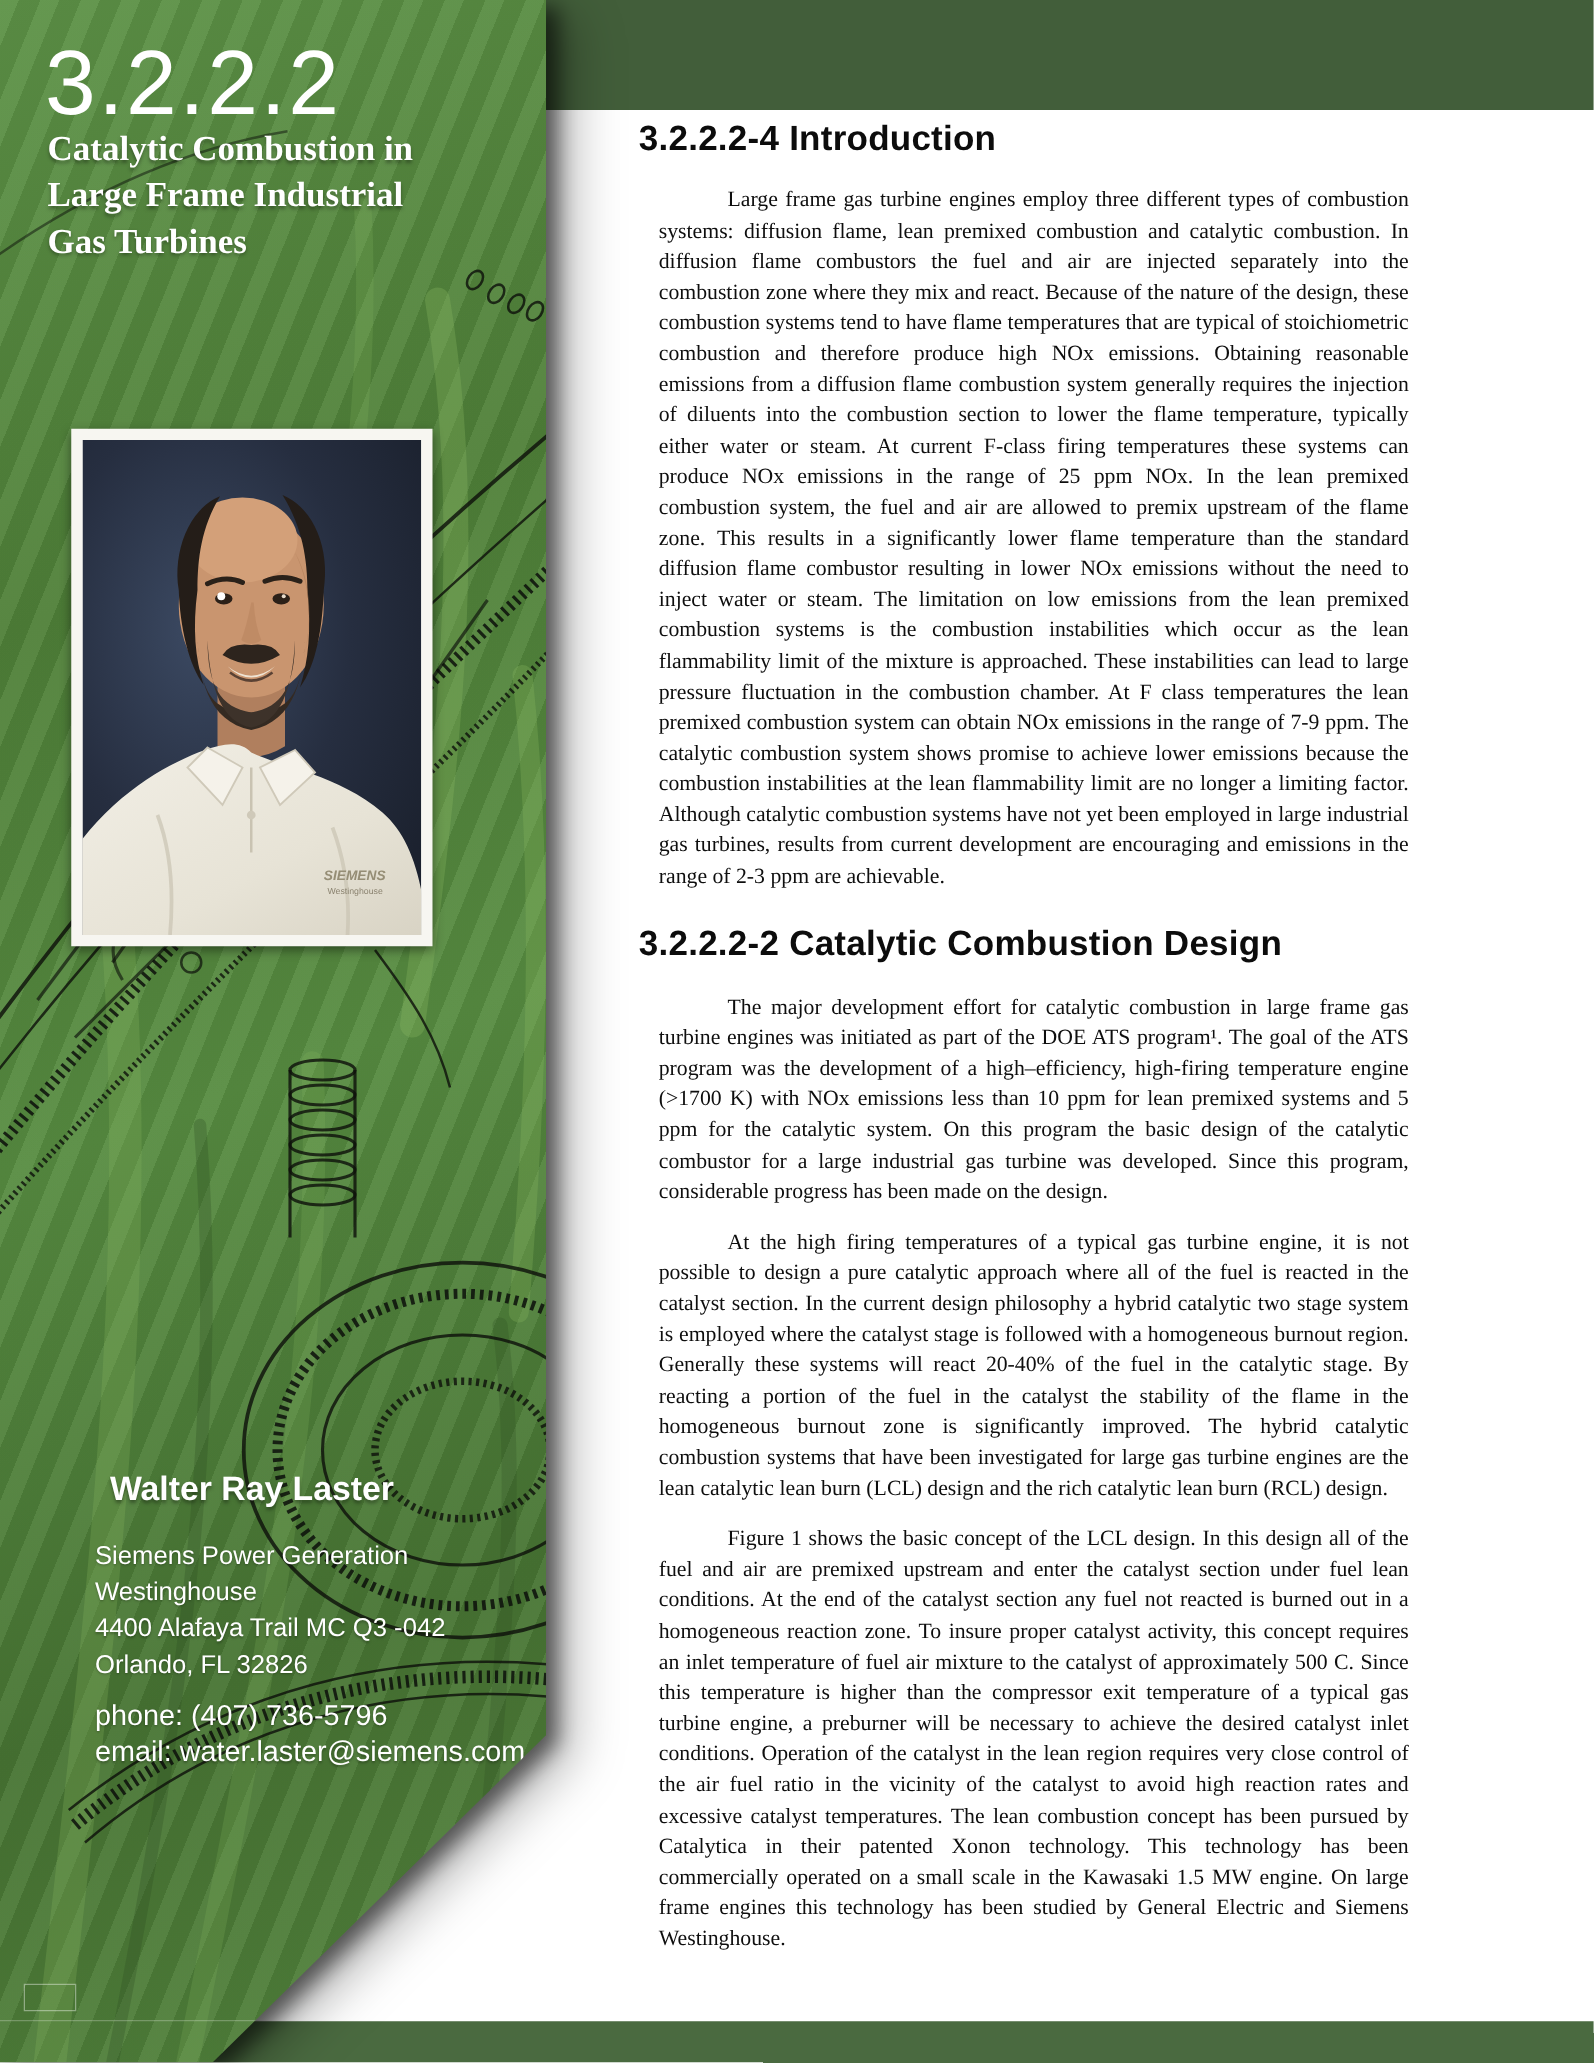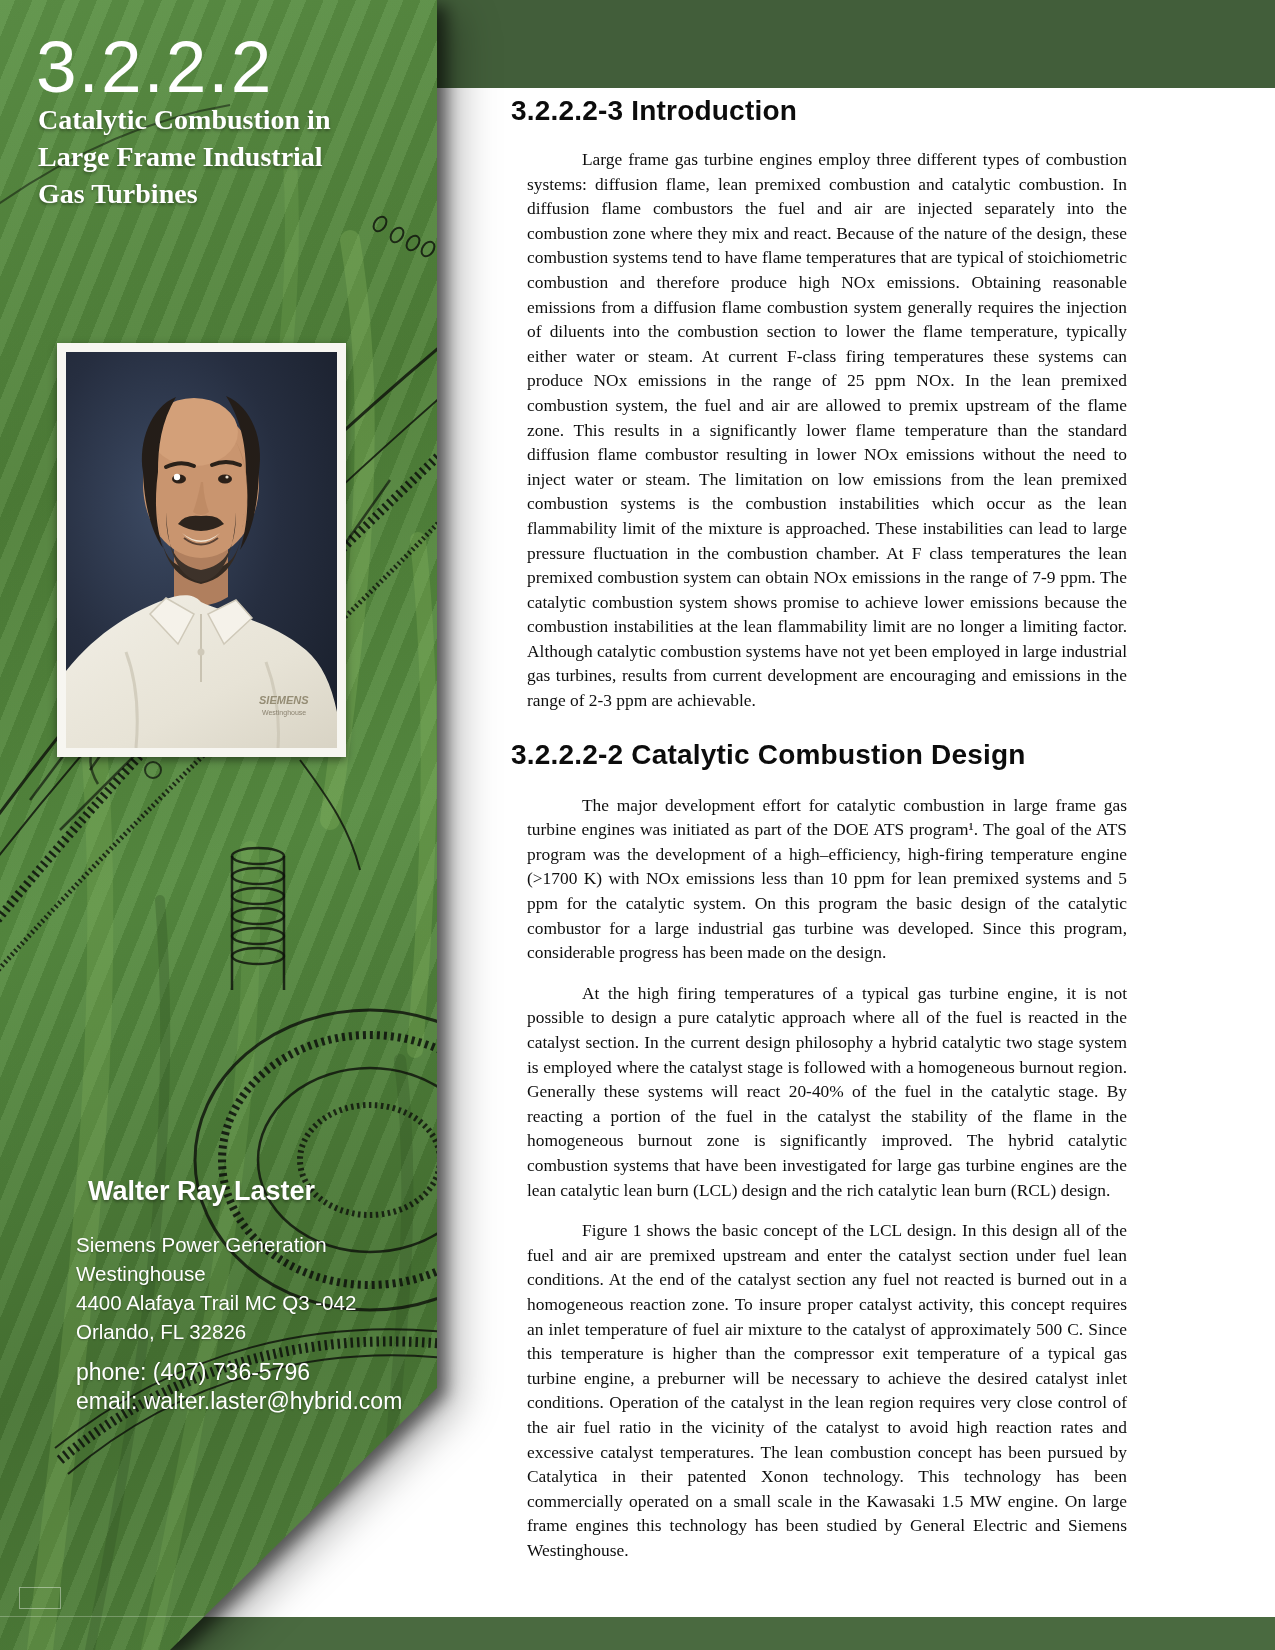--- a/index.html
+++ b/index.html
@@ -195,29 +195,29 @@
 
     <div class="author-name">Walter Ray Laster</div>
     <div class="author-org">
       <div>Siemens Power Generation</div>
       <div>Westinghouse</div>
       <div>4400 Alafaya Trail MC Q3 -042</div>
       <div>Orlando, FL 32826</div>
     </div>
     <div class="author-contact">
       <div>phone: (407) 736-5796</div>
-      <div>email: walter.laster@hybrid.com</div>
+      <div>email: water.laster@siemens.com</div>
     </div>
 
     <div class="corner-box"></div>
     <div class="footer-hairline"></div>
   </div>
 </div>
 
 <div class="main">
-  <h1 class="section-heading">3.2.2.2-3 Introduction</h1>
+  <h1 class="section-heading">3.2.2.2-4 Introduction</h1>
   <p class="body-par">Large frame gas turbine engines employ three different types of combustion systems: diffusion flame, lean premixed combustion and catalytic combustion.  In diffusion flame combustors the fuel and air are injected separately into the combustion zone where they mix and react.  Because of the nature of the design, these combustion systems tend to have flame temperatures that are typical of stoichiometric combustion and therefore produce high NOx emissions. Obtaining reasonable emissions from a diffusion flame combustion system generally requires the injection of diluents into the combustion section to lower the flame temperature, typically either water or steam.  At current F-class firing temperatures these systems can produce NOx emissions in the range of 25 ppm NOx.  In the lean premixed combustion system, the fuel and air are allowed to premix upstream of the flame zone.  This results in a significantly lower flame temperature than the standard diffusion flame combustor resulting in lower NOx emissions without the need to inject water or steam.  The limitation on low emissions from the lean premixed combustion systems is the combustion instabilities which occur as the lean flammability limit of the mixture is approached.  These instabilities can lead to large pressure fluctuation in the combustion chamber.  At F class temperatures the lean premixed combustion system can obtain NOx emissions in the range of 7-9 ppm.  The catalytic combustion system shows promise to achieve lower emissions because the combustion instabilities at the lean flammability limit are no longer a limiting factor. Although catalytic combustion systems have not yet been employed in large industrial gas turbines, results from current development are encouraging and emissions in the range of 2-3 ppm are achievable.</p>
 
   <h1 class="section-heading second">3.2.2.2-2 Catalytic Combustion Design</h1>
   <p class="body-par">The major development effort for catalytic combustion in large frame gas turbine engines was initiated as part of the DOE ATS program¹. The goal of the ATS program was the development of a high–efficiency, high-firing temperature engine (&gt;1700 K) with NOx emissions less than 10 ppm for lean premixed systems and 5 ppm for the catalytic system. On this program the basic design of the catalytic combustor for a large industrial gas turbine was developed.  Since this program, considerable progress has been made on the design.</p>
   <p class="body-par">At the high firing temperatures of a typical gas turbine engine, it is not possible to design a pure catalytic approach where all of the fuel is reacted in the catalyst section.  In the current design philosophy a hybrid catalytic two stage system is employed where the catalyst stage is followed with a homogeneous burnout region.  Generally these systems will react 20-40% of the fuel in the catalytic stage.  By reacting a portion of the fuel in the catalyst the stability of the flame in the homogeneous burnout zone is significantly improved.  The hybrid catalytic combustion systems that have been investigated for large gas turbine engines are the lean catalytic lean burn (LCL) design and the rich catalytic lean burn (RCL) design.</p>
   <p class="body-par">Figure 1 shows the basic concept of the LCL design.  In this design all of the fuel and air are premixed upstream and enter the catalyst section under fuel lean conditions. At the end of the catalyst section any fuel not reacted is burned out in a homogeneous reaction zone.  To insure proper catalyst activity, this concept requires an inlet temperature of fuel air mixture to the catalyst of approximately 500 C.  Since this temperature is higher than the compressor exit temperature of a typical gas turbine engine, a preburner will be necessary to achieve the desired catalyst inlet conditions.  Operation of the catalyst in the lean region requires very close control of the air fuel ratio in the vicinity of the catalyst to avoid high reaction rates and excessive catalyst temperatures.  The lean combustion concept has been pursued by Catalytica in their patented Xonon technology.  This technology has been commercially operated on a small scale in the Kawasaki 1.5 MW engine. On large frame engines this technology has been studied by General Electric and Siemens Westinghouse.</p>
 </div>
 
 </body></html>

